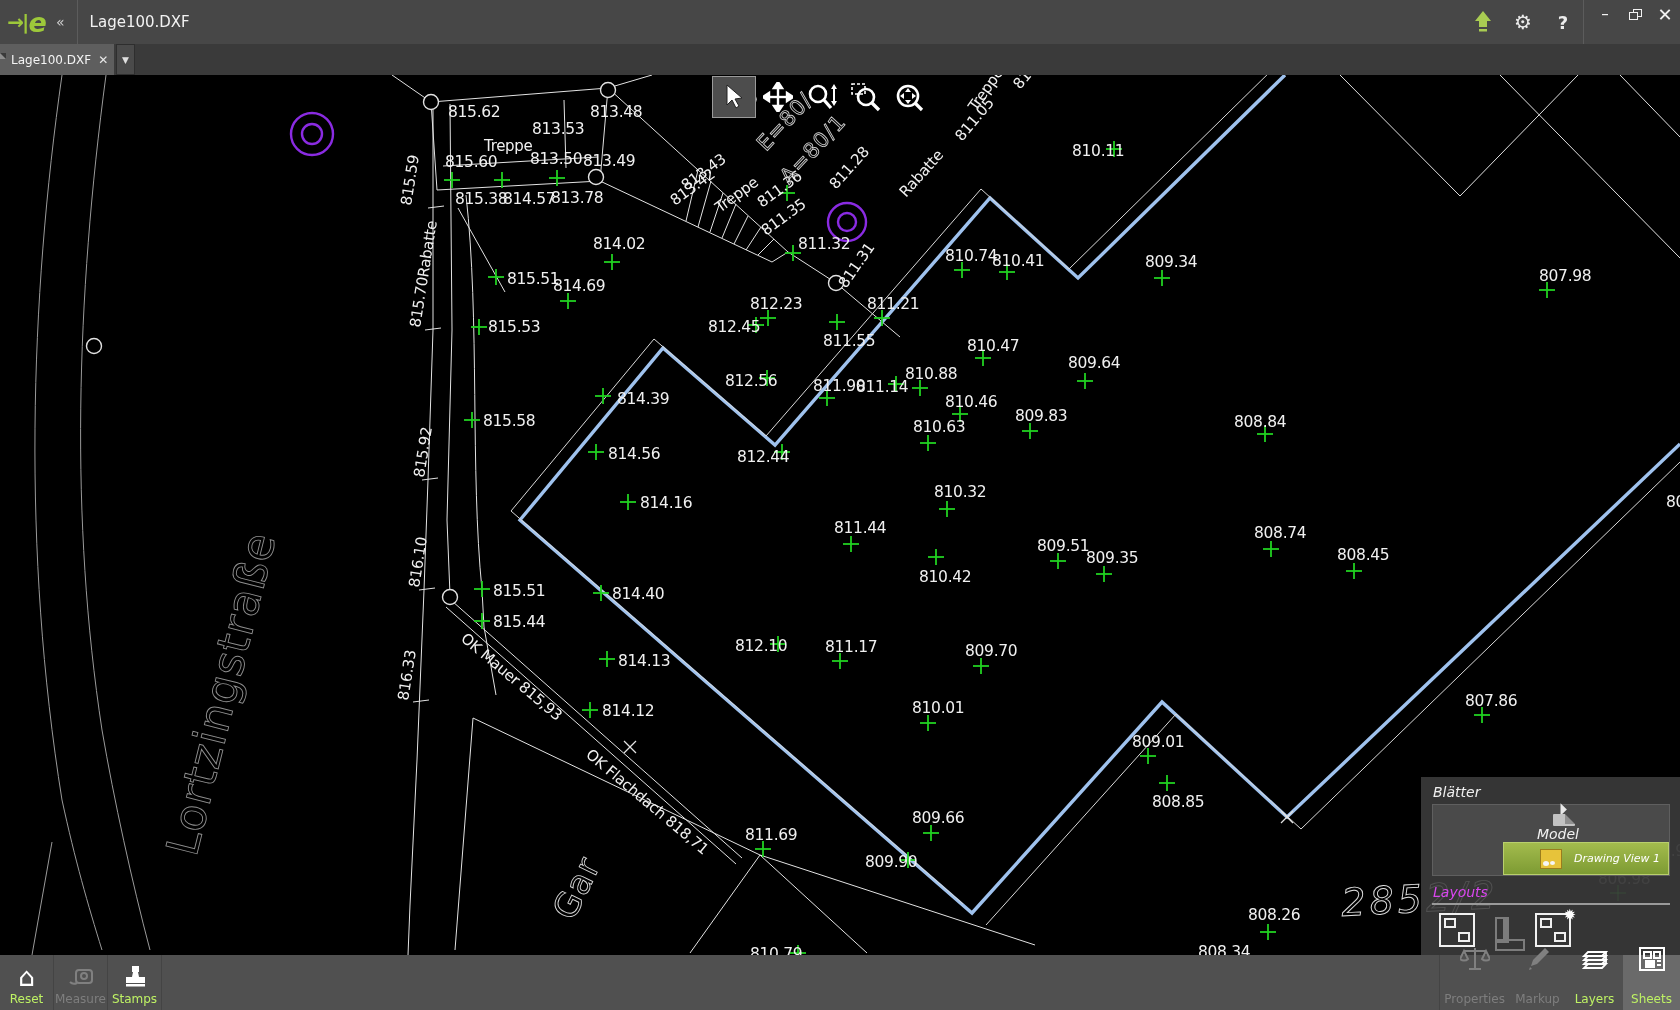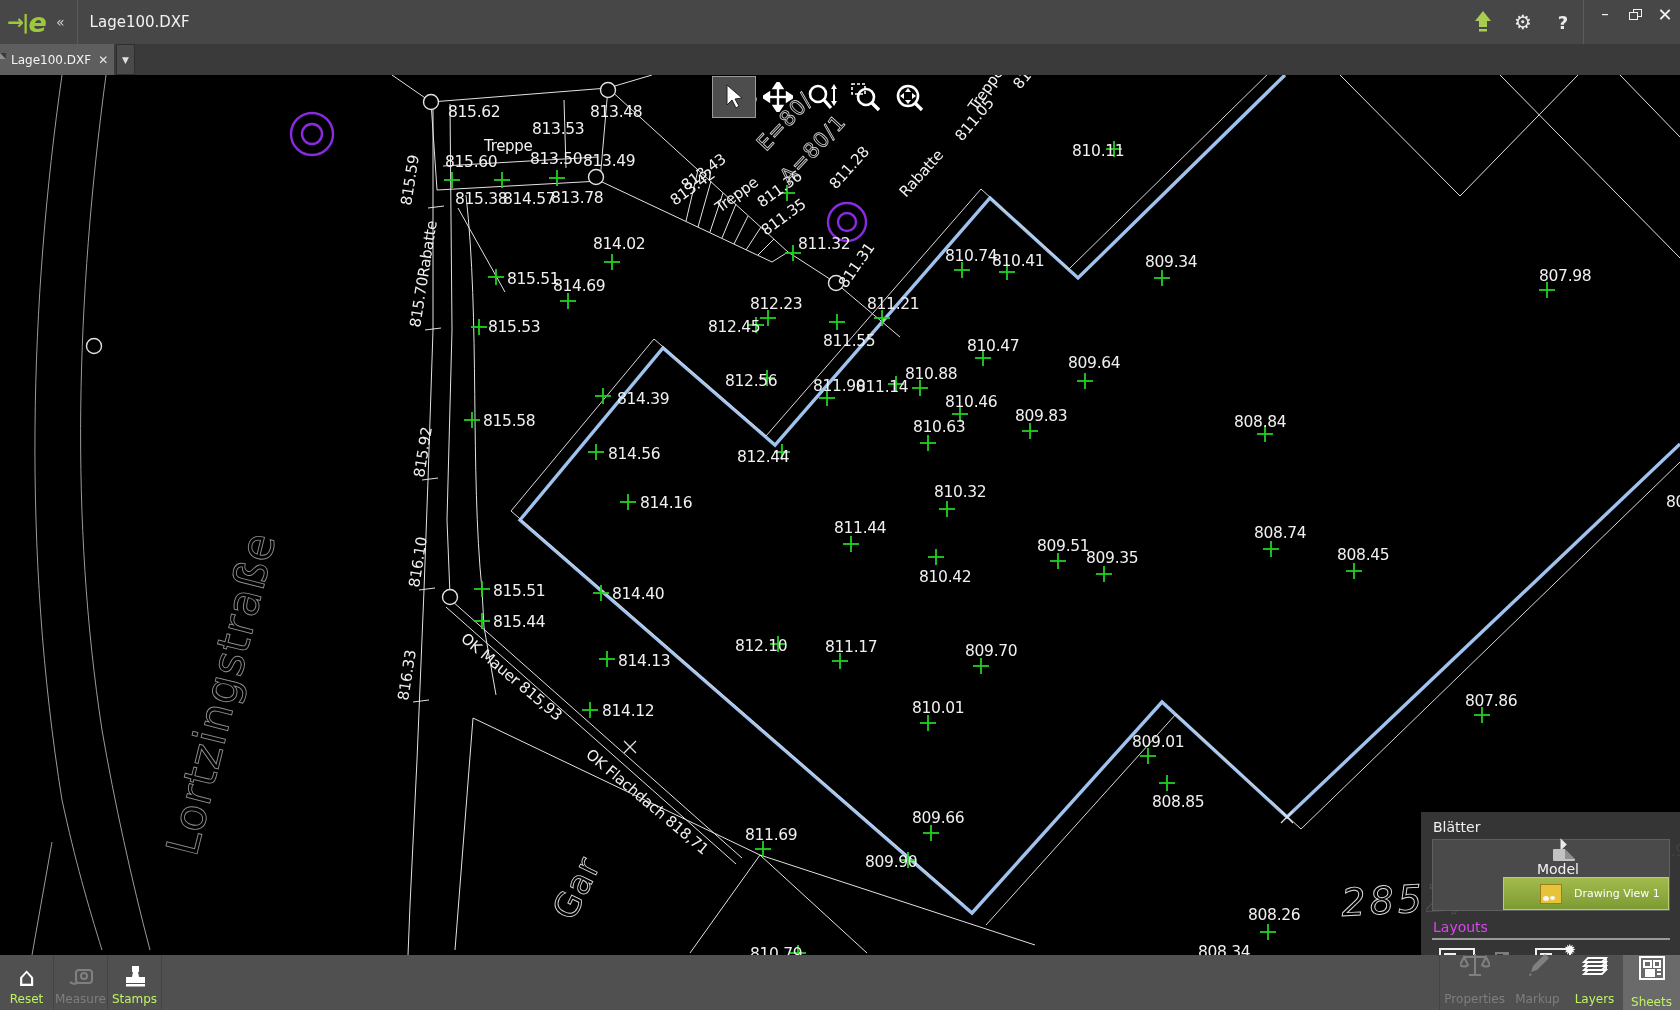--- a/index.html
+++ b/index.html
@@ -37,21 +37,21 @@
   .tab-label { color:#f4f4f4; font-size:12px; white-space:nowrap; }
   .tab-close { color:#e8e8e8; font-size:12px; font-weight:bold; margin-left:2px; }
   .tab-drop { width:19px; margin-left:2px; background:#4a4a4a; display:flex; align-items:center; justify-content:center; color:#e0e0e0; font-size:9px; border:1px solid #2e2e2e; }
 
   
   .viewtools { position:absolute; left:712px; top:76px; z-index:6; display:flex; align-items:center; }
   .tool-btn { width:44px; height:42px; display:flex; align-items:center; justify-content:center; }
   .tool-btn.selected { background:#4d4d4d; border:1px solid #9a9a9a; }
 
   
-  .sheets-panel { position:absolute; left:1421px; top:812px; width:259px; height:178px; background:rgba(60,60,60,0.88); z-index:7; }
+  .sheets-panel { position:absolute; left:1421px; top:777px; width:259px; height:178px; background:rgba(60,60,60,0.88); z-index:7;font-style:italic; }
   .sheets-title { color:#f0f0f0; font-size:14px; padding:7px 0 4px 12px; }
   .sheets-box { margin:0 10px 0 11px; width:238px; height:72px; background:#4a4a4a; border:1px solid #5f5f5f; }
   .model-row { height:37px; display:flex; align-items:center;flex-direction:column; }
   .tree-tri { width:0; height:0; border-left:9px solid transparent; border-bottom:9px solid #e8e8e8; transform:rotate(-45deg); margin-left:18px; }
   .model-icon { width:22px; height:26px; background:#c2c2c2; position:relative; margin-left:26px; border-radius:1px; }
   .model-icon:before { content:""; position:absolute; right:0; top:0; border:5px solid; border-color:#4a4a4a #4a4a4a #8f8f8f #8f8f8f; }
   .model-label { color:#f2f2f2; font-size:14px; margin-left:14px; }
   .view-row { height:33px; margin-left:70px; background:linear-gradient(#a3bb4d,#7d9b33); display:flex; align-items:center; border:1px solid #b9cf6d; }
   .view-icon { width:22px; height:20px; background:#e7c33a; border:1px solid #9a7d1d; margin-left:36px; position:relative; }
   .view-icon:before { content:""; position:absolute; left:2px; bottom:2px; width:6px; height:5px; background:#f6f6f6; border-radius:50%; }
@@ -69,22 +69,22 @@
   .layout-star { position:absolute; right:-7px; top:-9px; color:#fff; font-size:15px; }
 
   
   .bottombar { position:absolute; left:0; top:955px; width:1680px; height:55px; background:#505050; z-index:12; }
   .bb-left { position:absolute; left:0; top:0; height:55px; display:flex; }
   .bb-btn { width:54px; height:55px; display:flex; flex-direction:column; align-items:center; justify-content:flex-end; padding-bottom:4px; gap:2px; border-right:1px solid #444; }
   .bb-btn .bb-ic { height:26px; display:flex; align-items:center; justify-content:center; }
   .bb-label { font-size:12px; color:#bef264; }
   .bb-btn.disabled .bb-label { color:#7e7e7e; }
   .bb-right { position:absolute; right:0; top:0; height:55px; display:flex; border-left:1px solid #444; }
-  .bb-btn2 { min-width:57px; padding:0 4px 4px 4px; height:55px; display:flex; flex-direction:column; align-items:center; justify-content:flex-end; gap:10px; }
-  .bb-btn2.active { background:#6a6a6a;justify-content:space-between; }
+  .bb-btn2 { min-width:57px; padding:0 4px 4px 4px; height:55px; display:flex; flex-direction:column; align-items:center; justify-content:flex-end; gap:16px; }
+  .bb-btn2.active { background:#6a6a6a; }
   .bb-btn2.disabled .bb-label { color:#7e7e7e; }
   .home-glyph { color:#fff; font-size:26px; line-height:22px; }
 </style>
 </head>
 <body>
 
 <svg id="canvas-svg" width="1680" height="1010" viewBox="0 0 1680 1010">
     <rect x="0" y="0" width="1680" height="1010" fill="#000"></rect>
     <path d="M62,75 C30,300 22,550 62,800 C75,860 88,905 102,950" fill="none" stroke="#9a9a9a" stroke-width="1"></path>
     <path d="M106,75 C76,300 70,520 102,730 C114,800 132,882 150,950" fill="none" stroke="#9a9a9a" stroke-width="1"></path>

